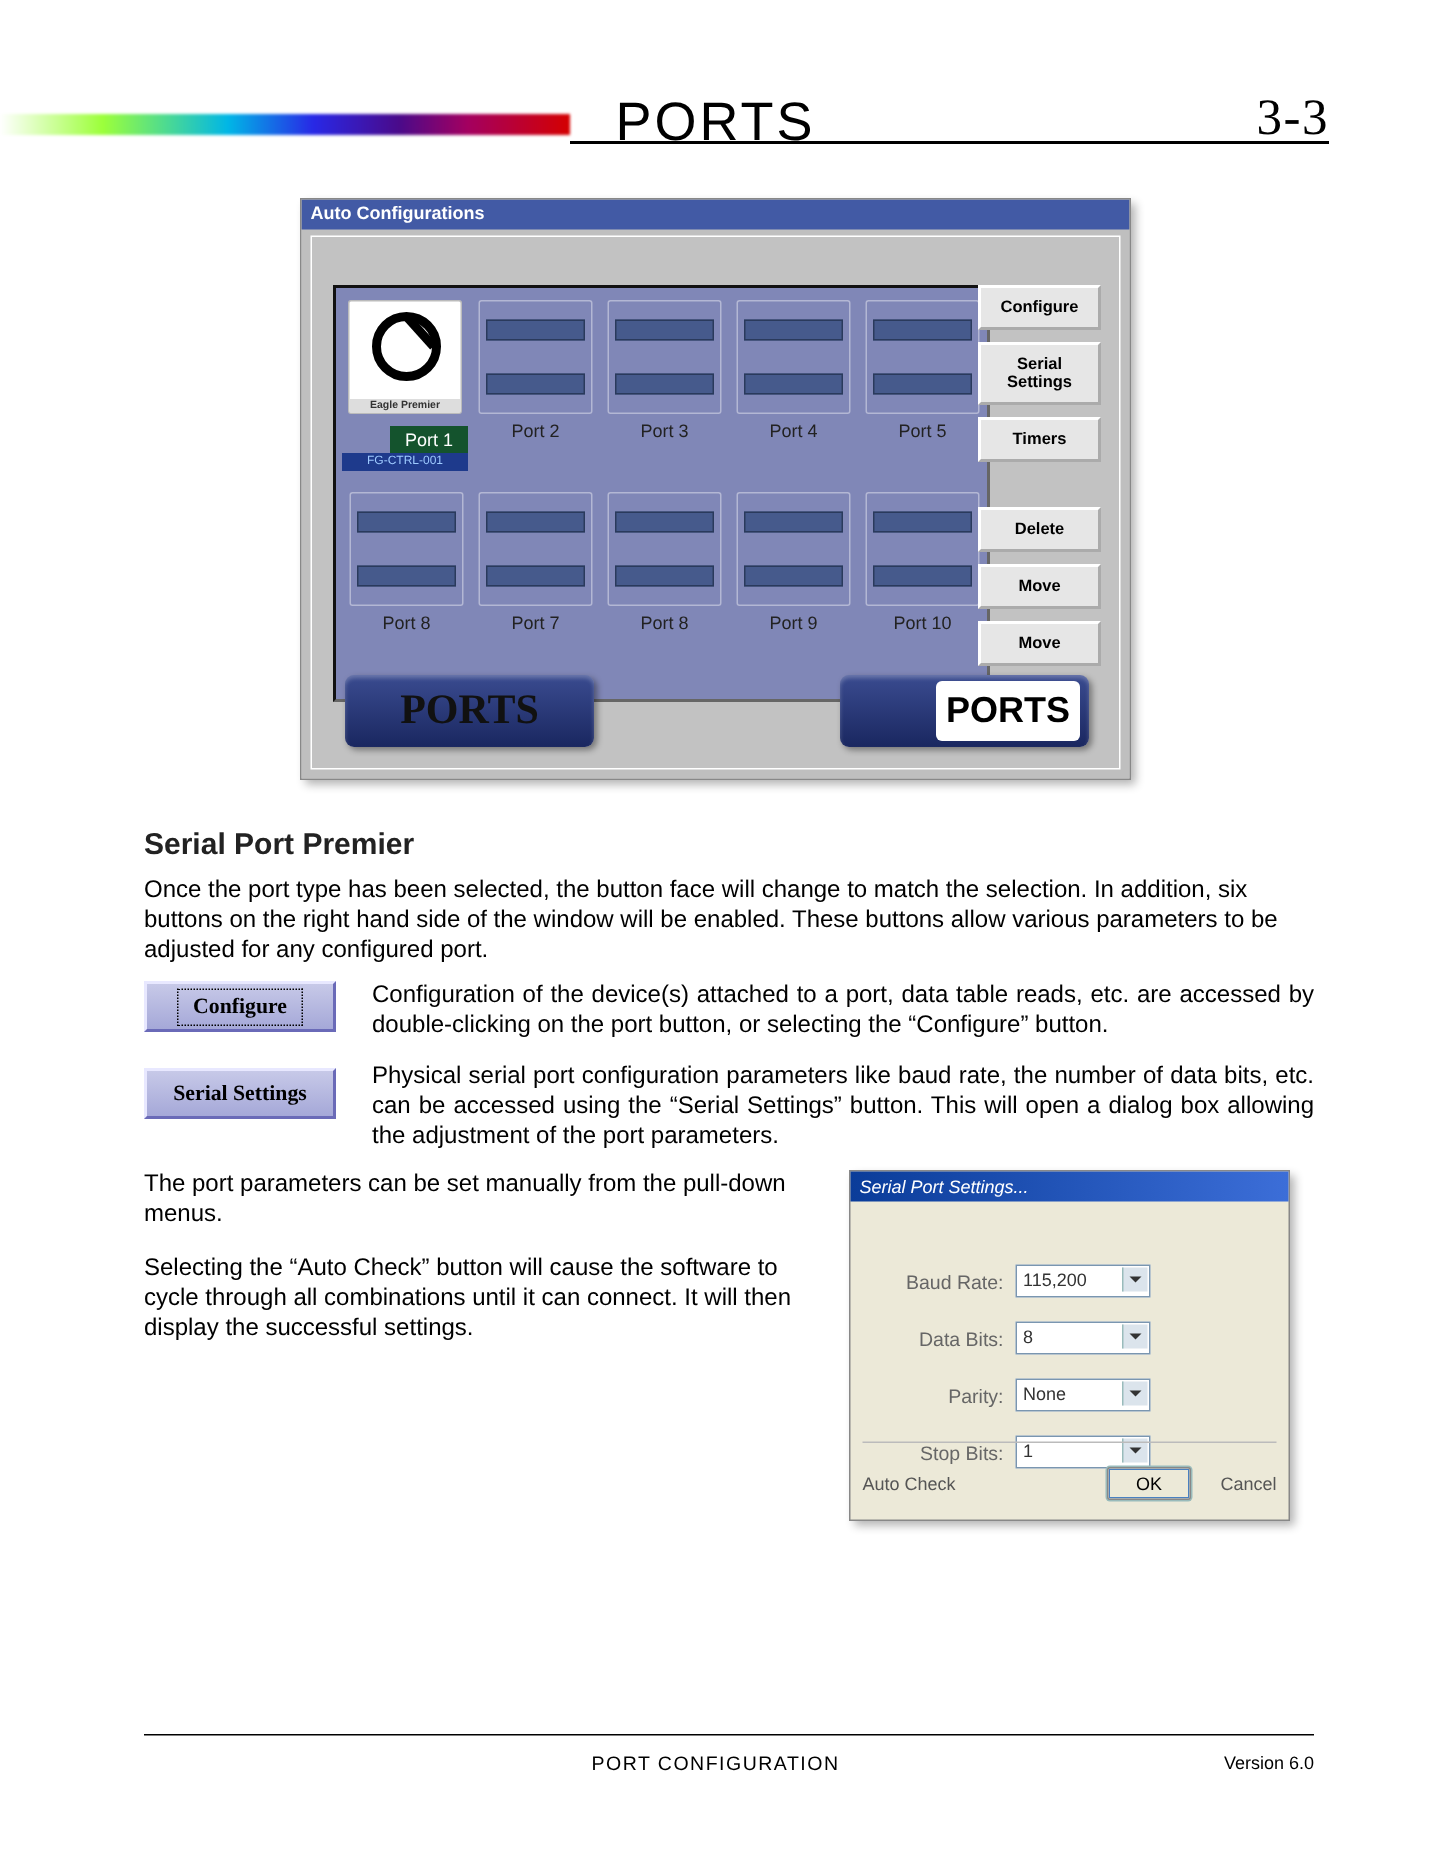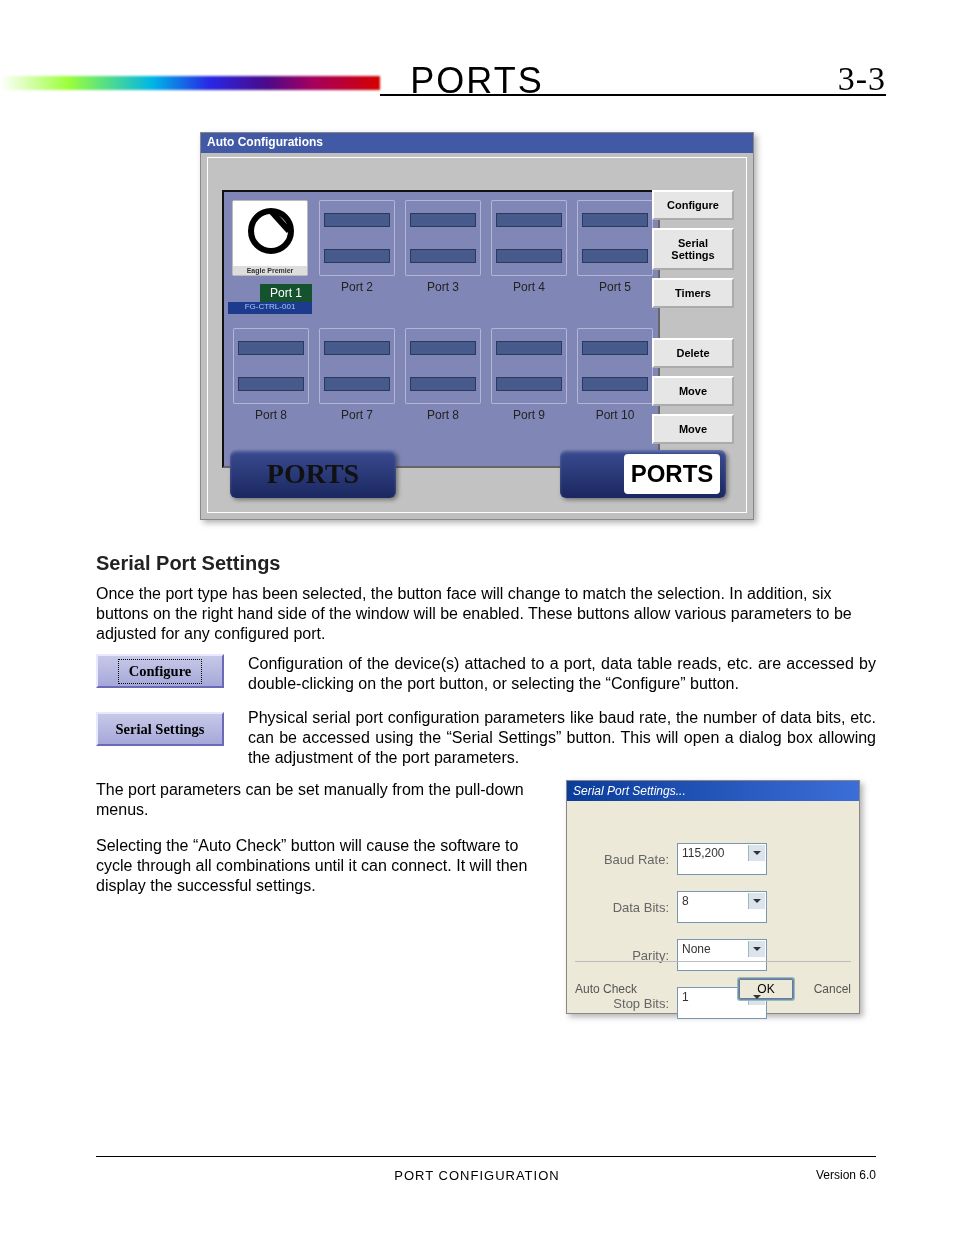--- a/index.html
+++ b/index.html
@@ -146,21 +146,21 @@
     box-shadow:3px 3px 6px rgba(0,0,0,0.3);
   }
   .shot2-title {
     background:linear-gradient(to right,#0a3c99,#3c6ed8);
     color:#fff; font-size:12px; font-weight:normal; padding:3px 6px;
     font-family:Tahoma,Arial,sans-serif; font-style:italic;
   }
   .shot2-form { position:absolute; left:22px; top:46px; right:46px; color:#666; font-size:13px; font-family:Tahoma,Arial,sans-serif; }
   .frow { display:flex; align-items:center; margin-bottom:8px;margin-top:16px; }
   .flabel { width:80px; text-align:right; margin-right:8px; }
-  .fselect { flex:0 0 90px; height:32px; background:#fff; border:1px solid #7a96b0; position:relative; padding-left:4px; font-size:12px; line-height:18px; color:#333;}
+  .fselect { flex:0 0 90px; height:22px; background:#fff; border:1px solid #7a96b0; position:relative; padding-left:4px; font-size:12px; line-height:18px; color:#333;}
   .fselect::after { content:""; position:absolute; right:1px; top:1px; width:16px; height:16px; background:#dbe4ec; border-left:1px solid #9bb; }
   .fselect::before { content:""; position:absolute; right:5px; top:7px; border:4px solid transparent; border-top-color:#333; z-index:2;}
   .shot2-bottom {
     position:absolute; left:8px; right:8px; bottom:8px; top:180px;
     border-top:1px solid #bbb; padding-top:10px;
     display:flex; align-items:center;
     font-family:Tahoma,Arial,sans-serif; font-size:12px; color:#555;
   }
   .dlg-btn {
     background:#ece9d8; border:1px solid #888; border-radius:2px;
@@ -259,21 +259,21 @@
     </div>
     <div class="ports-bar">
       <span>PORTS</span>
     </div>
     <div class="exit-btn">
       <div class="exit-inner">PORTS</div>
     </div>
   </div>
 </div>
 
-<div class="section-heading">Serial Port Settings</div>
+<div class="section-heading">Serial Port Premier</div>
 <div class="para p1">Once the port type has been selected, the button face will change to match the selection.  In addition, six buttons on the right hand side of the window will be enabled.  These buttons allow various parameters to be adjusted for any configured port.</div>
 
 <div class="inline-btn btn-configure">
   <span class="dotted">Configure</span>
 </div>
 <div class="para p2">Configuration of the device(s) attached to a port, data table reads, etc. are accessed by double-clicking on the port button, or selecting the “Configure” button.</div>
 
 <div class="inline-btn btn-serial">
   <span>Serial Settings</span>
 </div>

